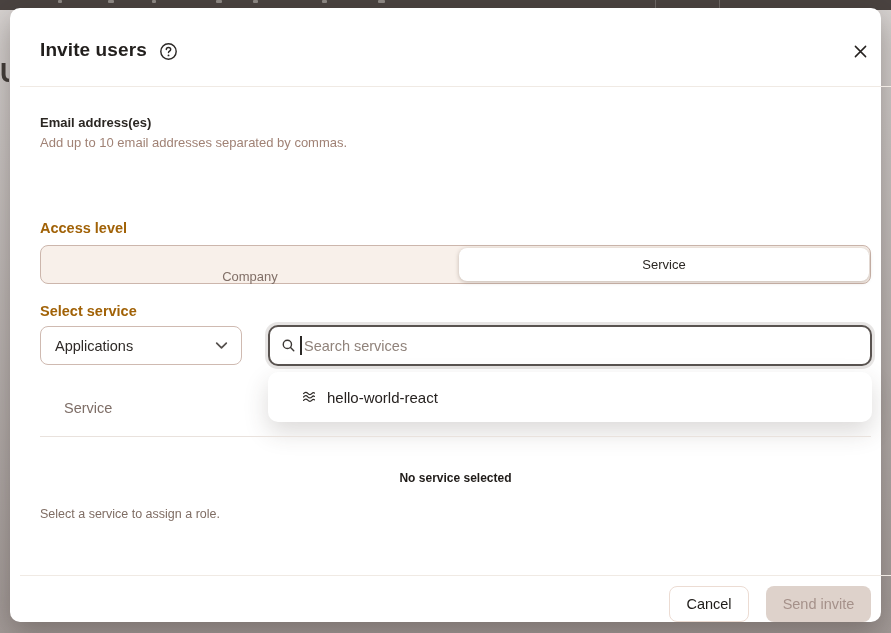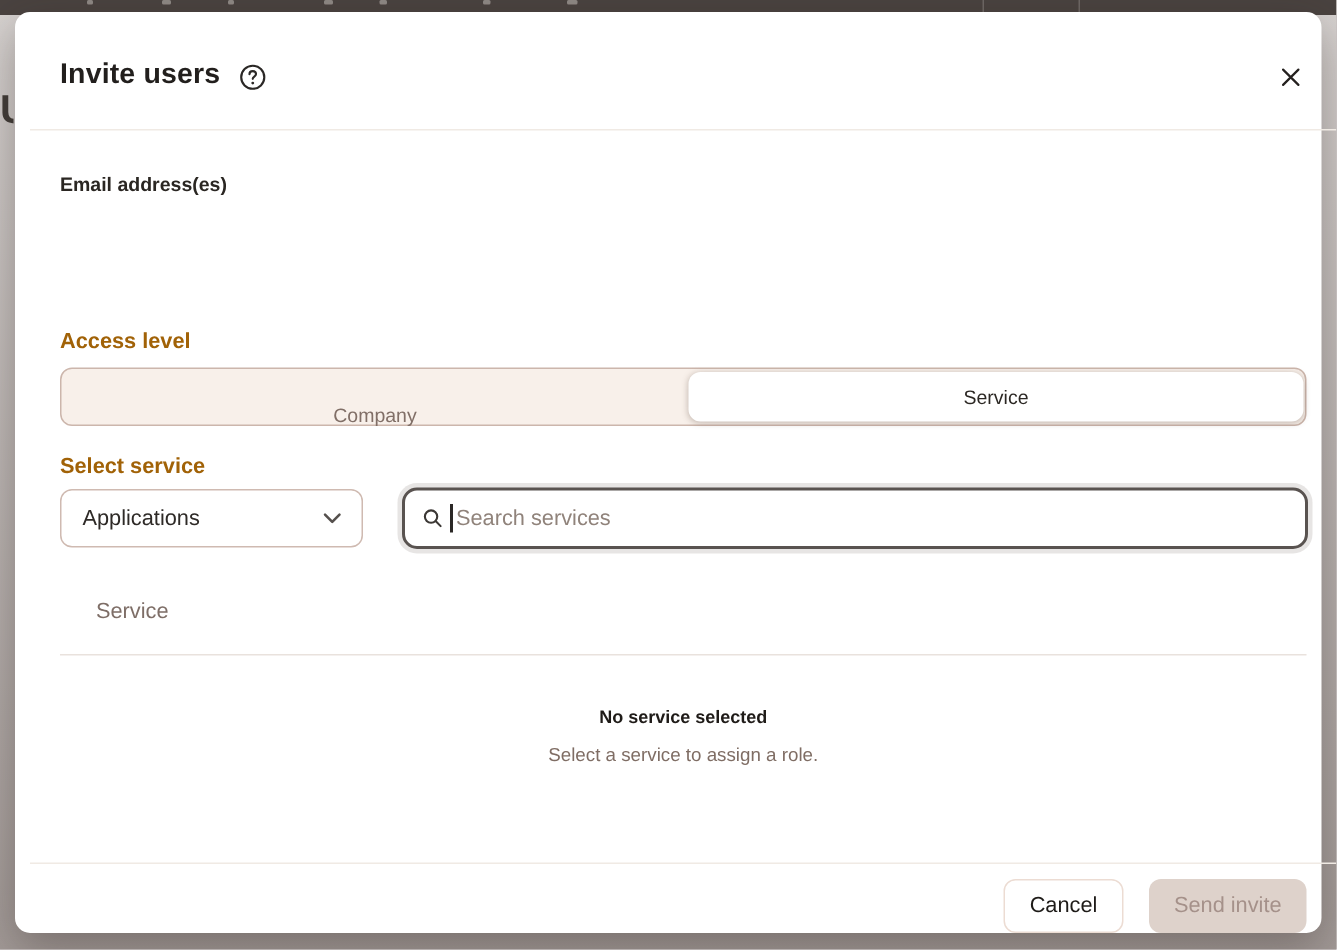--- a/index.html
+++ b/index.html
@@ -90,21 +90,21 @@
   
   .dropdown{
     position:absolute;left:258px;top:364px;width:604px;height:50px;
     background:#fff;border-radius:10px;box-shadow:0 10px 24px rgba(60,50,45,.18);
   }
   .dd-item{display:flex;align-items:center;height:50px;padding-left:33px;cursor:pointer;border-radius:10px;}
   .dd-item .lbl{margin-left:10px;font-size:15px;color:#262220;}
   .col-header{position:absolute;left:54px;top:392px;font-size:14.5px;color:#7e6e67;}
   .hd2{left:30px;top:428px;width:831px;background:var(--soft-divider);}
   .empty-title{position:absolute;left:30px;top:463px;width:831px;text-align:center;font-size:12px;font-weight:700;color:#1f1b18;}
-  .empty-sub{position:absolute;left:30px;top:488px;width:831px;text-align:center;font-size:12.5px;color:#7f6d64;}
+  .empty-sub{position:absolute;left:30px;top:499px;width:831px;text-align:left;font-size:12.5px;color:#7f6d64;}
   
   .hd3{left:10px;top:567px;width:871px;}
   .btn{position:absolute;top:578px;height:36px;border-radius:8px;font-family:inherit;font-size:14.5px;font-weight:500;display:flex;align-items:center;justify-content:center;cursor:pointer;}
   .btn-cancel{left:659px;width:80px;background:#fff;border:1px solid #ecdcd3;color:#1e1b18;}
   .btn-send{left:756px;width:105px;background:var(--primary-disabled-bg);border:none;color:var(--primary-disabled-text);cursor:default;}
   svg{display:block;}
 </style>
 </head>
 <body>
 
@@ -141,20 +141,21 @@
       <span>
         <svg width="13" height="13" viewBox="0 0 14 14">
           <path d="M1.5 1.5 L12.5 12.5 M12.5 1.5 L1.5 12.5" stroke="#25211f" stroke-width="1.6" stroke-linecap="round"></path>
         </svg>
       </span>
     </button>
 
     <div class="hline hd1"></div>
 
     <div class="label-sm" style="top:107px">Email address(es)</div>
+    <div class="helper">Add up to 10 email addresses separated by commas.</div>
 
     <div class="label-md" style="top:212px">Access level</div>
     <div class="segment">
       <div class="seg-opt company">Company</div>
       <div class="seg-pill">Service</div>
     </div>
 
     <div class="label-md" style="top:295px">Select service</div>
 
     <div class="category-select">
@@ -170,20 +171,32 @@
       <span class="mag">
         <svg width="15" height="15" viewBox="0 0 16 16">
           <circle cx="6.8" cy="6.8" r="4.4" fill="none" stroke="#3c3835" stroke-width="1.5"></circle>
           <path d="M10.2 10.2 L13.6 13.6" stroke="#3c3835" stroke-width="1.5" stroke-linecap="round"></path>
         </svg>
       </span>
       <input class="search-input" type="text" placeholder="Search services" style="">
       <div class="caret"></div>
     </div>
 
+    <div class="dropdown">
+      <div class="dd-item">
+        <span>
+          <svg width="16" height="16" viewBox="0 0 16 16">
+            <path d="M2.6 4.6 c1.3-1.7 2.9-1.7 4.2-0.2 c1.3 1.5 2.9 1.5 4.2 0 c0.8-0.9 1.7-1 2.4-0.4" fill="none" stroke="#2f2b28" stroke-width="1.25" stroke-linecap="round"></path>
+            <path d="M2.6 8 c1.3-1.7 2.9-1.7 4.2-0.2 c1.3 1.5 2.9 1.5 4.2 0 c0.8-0.9 1.7-1 2.4-0.4" fill="none" stroke="#2f2b28" stroke-width="1.25" stroke-linecap="round"></path>
+            <path d="M2.6 11.4 c1.3-1.7 2.9-1.7 4.2-0.2 c1.3 1.5 2.9 1.5 4.2 0 c0.8-0.9 1.7-1 2.4-0.4" fill="none" stroke="#2f2b28" stroke-width="1.25" stroke-linecap="round"></path>
+          </svg>
+        </span>
+        <span class="lbl">hello-world-react</span>
+      </div>
+    </div>
 
     <div class="col-header">Service</div>
     <div class="hline hd2"></div>
     <div class="empty-title">No service selected</div>
     <div class="empty-sub">Select a service to assign a role.</div>
 
     <div class="hline hd3"></div>
     <button class="btn btn-send" disabled="">Send invite</button>
     <button class="btn btn-cancel">Cancel</button>
 

